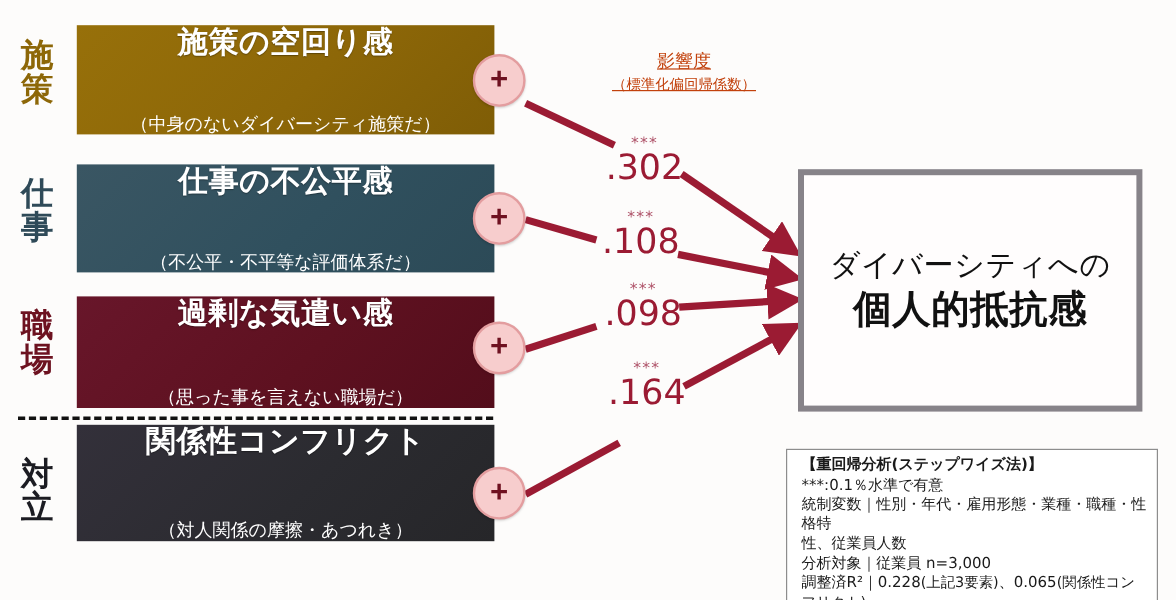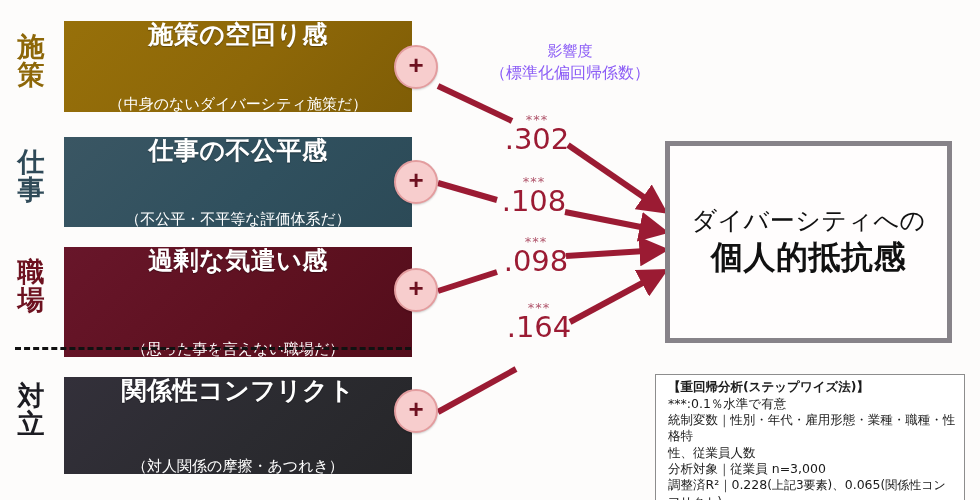--- a/index.html
+++ b/index.html
@@ -98,25 +98,26 @@
     line-height:1.05;
     font-weight:400;
     font-family:"DejaVu Sans","Liberation Sans",sans-serif;
   }
 
   
   .influence-head{
     position:absolute;
     text-align:center;
     width:200px;
-    color:#8b5cf6;
-    font-family:"DejaVu Sans","Liberation Sans",sans-serif;
+    color:#c2410c;
+    font-family:"DejaVu Sans","Liberation Sans",sans-serif;
+    text-decoration:underline;
   }
   .influence-head .ih-title{font-size:15px;display:block;line-height:1.3;}
-  .influence-head .ih-sub{font-size:16px;display:block;line-height:1.4;text-align:center;}
+  .influence-head .ih-sub{font-size:12px;display:block;line-height:1.4;text-align:center;}
 
   
   .outcome-box{
     position:absolute;
     left:665px;top:141px;
     width:287px;height:202px;
     border:5px solid #878389;
     background:#fffdfd;
     box-sizing:border-box;
     display:flex;flex-direction:column;
@@ -193,26 +194,26 @@
   <div class="factor-box" style="top:21px;height:91px;background:linear-gradient(135deg,#97700a 0%,#8d6708 55%,#7f5d06 100%);">
     <div class="factor-title">施策の空回り感</div>
     <div class="factor-sub">（中身のないダイバーシティ施策だ）</div>
   </div>
 
   <div class="factor-box" style="top:137px;height:90px;background:linear-gradient(135deg,#3a5663 0%,#30505e 55%,#2c4a57 100%);">
     <div class="factor-title">仕事の不公平感</div>
     <div class="factor-sub">（不公平・不平等な評価体系だ）</div>
   </div>
 
-  <div class="factor-box" style="top:247px;height:110px;background:linear-gradient(135deg,#68162a 0%,#5e1120 55%,#530d1b 100%);">
+  <div class="factor-box" style="top:247px;height:93px;background:linear-gradient(135deg,#68162a 0%,#5e1120 55%,#530d1b 100%);">
     <div class="factor-title">過剰な気遣い感</div>
     <div class="factor-sub">（思った事を言えない職場だ）</div>
   </div>
 
-  <div class="factor-box" style="top:377px;height:97px;background:linear-gradient(135deg,#33303a 0%,#2b2b30 55%,#262629 100%);">
+  <div class="factor-box" style="top:354px;height:97px;background:linear-gradient(135deg,#33303a 0%,#2b2b30 55%,#262629 100%);">
     <div class="factor-title">関係性コンフリクト</div>
     <div class="factor-sub">（対人関係の摩擦・あつれき）</div>
   </div>
 
   <div class="divider" style="left:15px;top:347px;width:396px;"></div>
 
   <div class="plus-node" style="left:394px;top:45px;">
     <span>+</span>
   </div>
   <div class="plus-node" style="left:394px;top:160px;">

